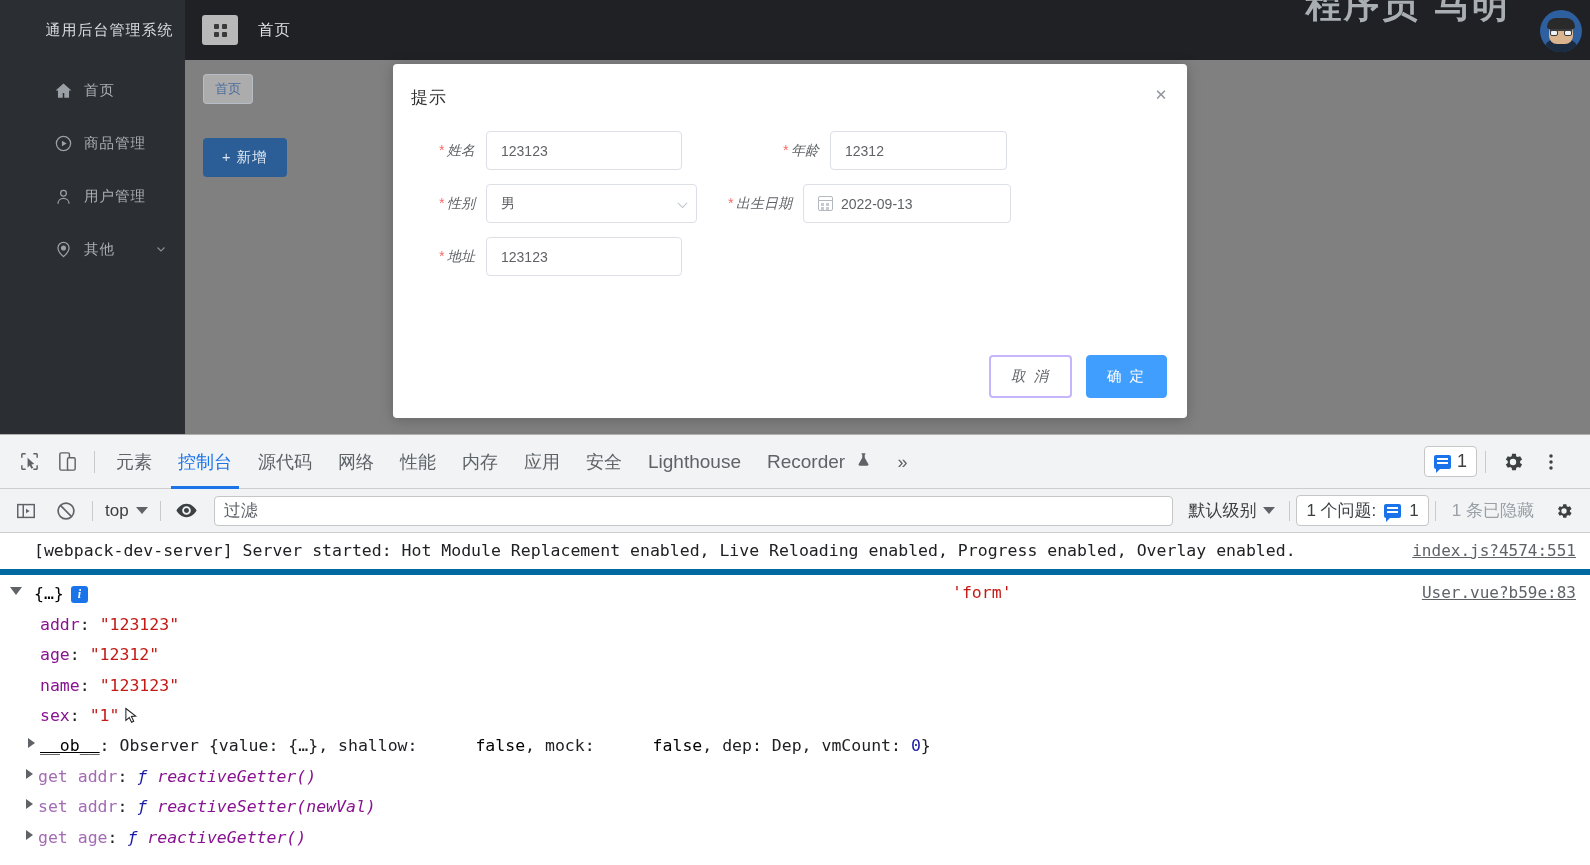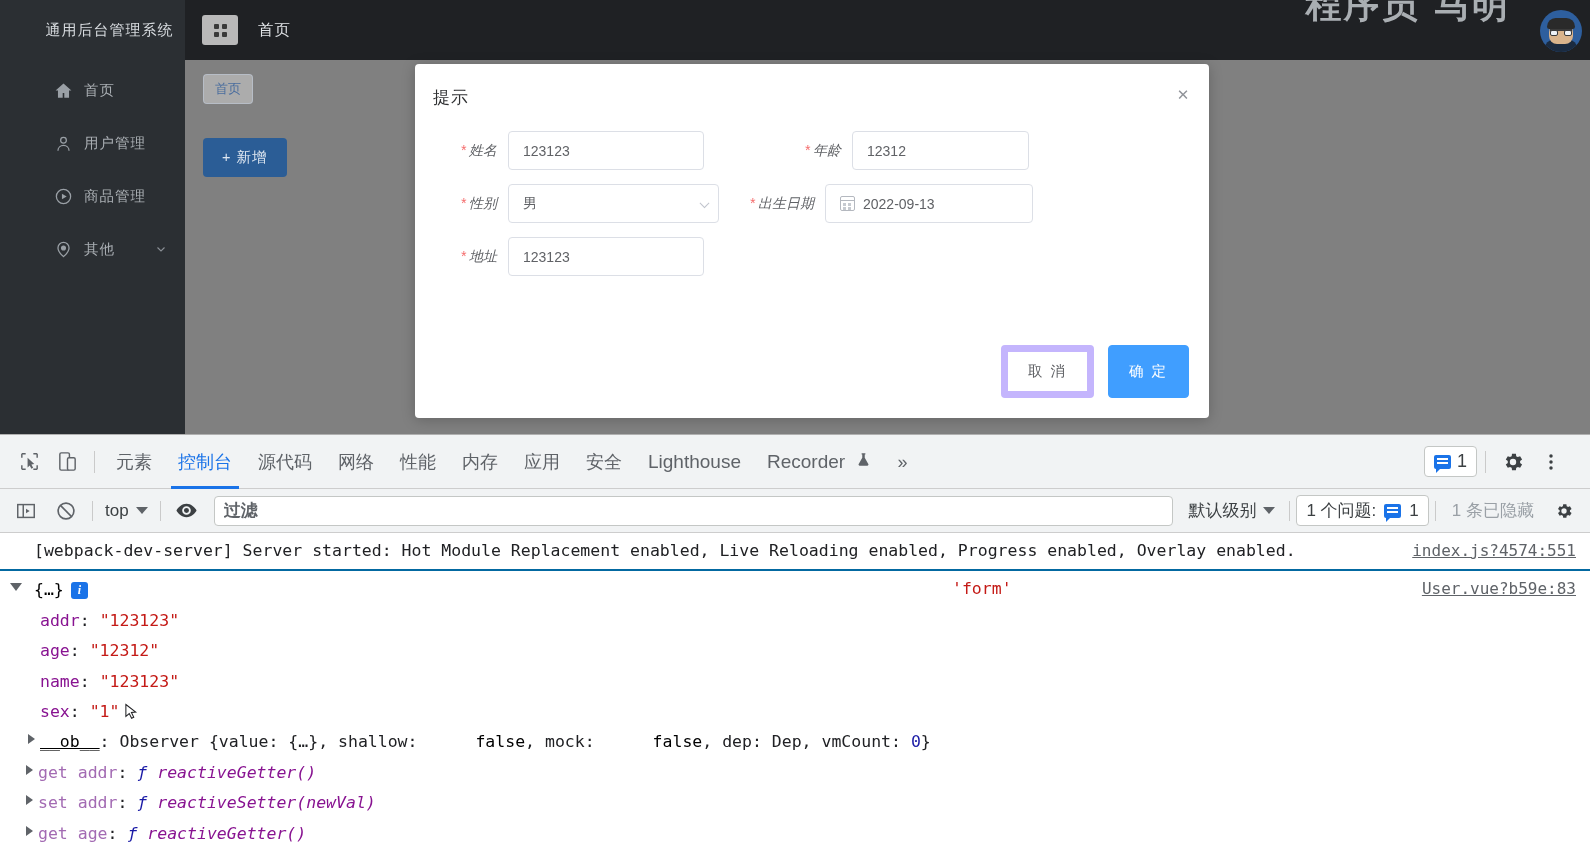--- a/index.html
+++ b/index.html
@@ -78,21 +78,21 @@
   }
   .add-btn {
     position: absolute; left: 18px; top: 78px;
     padding: 10px 19px; background: #2b5d96; color: #dde6f0;
     border: none; border-radius: 4px; font-size: 14.5px; cursor: pointer;
     letter-spacing: 1px; font-family: inherit;
   }
 
   
   .modal {
-    position: absolute; left: 415px; top: 64px; width: 794px; height: 354px;
+    position: absolute; left: 393px; top: 64px; width: 794px; height: 354px;
     background: #fff; border-radius: 4px; box-shadow: 0 2px 14px rgba(0,0,0,.22);
   }
   .modal-header { position: relative; padding: 22px 20px 0 18px; }
   .modal-title { font-size: 17px; color: #303133; letter-spacing: 1px; }
   .modal-close {
     position: absolute; right: 16px; top: 21px; width: 20px; height: 20px;
     color: #909399; font-size: 15px; line-height: 20px; text-align: center; cursor: pointer;
   }
   .modal-body { padding: 22px 20px 0 0; }
 
@@ -122,21 +122,21 @@
   .cal-icon::before { content:""; position:absolute; left:0; right:0; top:2.5px; height:1.3px; background:#b4b8bf; }
   .cal-icon::after { content:""; position:absolute; left:2px; top:6px; width:3px; height:3px; background:#c6cad0; box-shadow: 5px 0 0 #c6cad0, 0 4px 0 #c6cad0, 5px 4px 0 #c6cad0; }
 
   .modal-footer {
     position: absolute; right: 20px; bottom: 20px; display: flex; gap: 14px;
   }
   .btn {
     border-radius: 4px; font-size: 14.5px; padding: 10px 20px; cursor: pointer;
     letter-spacing: 2px; font-family: inherit;
   }
-  .btn-cancel { background: #fff; border: 7px solid #c4b5fd; color: #606266; }
+  .btn-cancel { background: #fff; border: 2px solid #c4b5fd; color: #606266; font-style: italic; }
   .btn-ok { background: #409eff; border: 1px solid #409eff; color: #fff; }
 
   
   .devtools {
     position: absolute; left: 0; top: 434px; width: 1590px; height: 431px;
     background: #fff; border-top: 1px solid #b0b0b0;
     font-family: "Liberation Sans", sans-serif;
   }
   .dt-tabbar {
     height: 54px; background: #f1f3f4; border-bottom: 1px solid #cdcdcd;
@@ -177,37 +177,37 @@
   .dt-filterbar {
     height: 44px; background: #f1f3f4; border-bottom: 1px solid #cdcdcd;
     display: flex; align-items: center; padding: 0 6px;
   }
   .fb-btn { width: 40px; height: 40px; display:flex; align-items:center; justify-content:center; cursor: pointer; color:#5f6368;}
   .fb-sep { width: 1px; height: 20px; background: #cacaca; margin: 0 6px; }
   .ctx-sel { display: flex; align-items: center; gap: 7px; font-size: 17px; color: #3c4043; cursor: pointer; padding: 0 6px; }
   .tri-down { width:0;height:0;border-left:6px solid transparent;border-right:6px solid transparent;border-top:7px solid #5f6368; }
   .filter-input {
     flex: 1; height: 30px; background: #fff; border: 1px solid #c4c7c5; border-radius: 4px;
-    margin: 0 7px; padding: 0 9px; font-size: 17px; color: #3c4043; font-family: inherit; font-weight: bold;
+    margin: 0 7px; padding: 0 9px; font-size: 17px; color: #3c4043; font-family: inherit;
   }
   .filter-input::placeholder { color: #5f6368; }
   .lvl-sel { display:flex; align-items:center; gap:7px; font-size:17px; color:#3c4043; cursor:pointer; padding:0 8px; white-space:nowrap;}
   .issues-btn {
     display:flex; align-items:center; gap:8px; border:1px solid #c4c7c5; border-radius:4px;
     padding:3px 9px; background:#fff; cursor:pointer; font-size:17px; color:#3c4043; white-space:nowrap;
   }
   .hidden-note { font-size: 17px; color: #9aa0a6; padding: 0 10px; white-space: nowrap; }
 
   
   .console {
     position: absolute; left: 0; top: 98px; right: 0; bottom: 0;
     font-family: "DejaVu Sans Mono", "Liberation Mono", monospace;
     font-size: 16.5px; background: #fff; overflow: hidden;
   }
-  .c-row { position: relative; padding: 5px 8px 5px 34px; border-bottom: 2px solid #0369a1; line-height: 1.6; }
+  .c-row { position: relative; padding: 5px 8px 5px 34px; border-bottom: 6px solid #0369a1; line-height: 1.6; }
   .c-row.nb { border-bottom: none; padding-top: 2px; padding-bottom: 2px; }
   .c-src {
     position: absolute; right: 14px; top: 5px; color: #5f6368; font-size: 16px;
     text-decoration: underline; cursor: pointer; font-family: "DejaVu Sans Mono", monospace;
   }
   .c-txt { color: #202124; }
   .obj-head { display:flex; align-items:center; gap:7px; }
   .tri {
     width:0;height:0;border-top:6px solid transparent;border-bottom:6px solid transparent;
     border-left:8px solid #5f6368; display:inline-block; cursor:pointer;
@@ -247,35 +247,35 @@
             <svg width="19" height="19" viewBox="0 0 24 24" fill="currentColor">
                 <path d="M12 3 2 12h3v9h6v-6h2v6h6v-9h3z"></path>
               </svg>
           </span>
           <span class="mi-label">首页</span>
         </div>
 
         <div class="menu-item">
           <span class="mi-icon">
             <svg width="19" height="19" viewBox="0 0 24 24" fill="none" stroke="currentColor" stroke-width="1.6">
+                <circle cx="12" cy="12" r="9"></circle>
+                <path d="M10 8.5v7l6-3.5z" fill="currentColor" stroke="none"></path>
+              </svg>
+          </span>
+          <span class="mi-label">商品管理</span>
+        </div>
+
+        <div class="menu-item">
+          <span class="mi-icon">
+            <svg width="19" height="19" viewBox="0 0 24 24" fill="none" stroke="currentColor" stroke-width="1.6">
                 <circle cx="12" cy="8" r="3.6"></circle>
                 <path d="M5 21c0-4 3.2-6.5 7-6.5s7 2.5 7 6.5"></path>
               </svg>
           </span>
           <span class="mi-label">用户管理</span>
-        </div>
-
-        <div class="menu-item">
-          <span class="mi-icon">
-            <svg width="19" height="19" viewBox="0 0 24 24" fill="none" stroke="currentColor" stroke-width="1.6">
-                <circle cx="12" cy="12" r="9"></circle>
-                <path d="M10 8.5v7l6-3.5z" fill="currentColor" stroke="none"></path>
-              </svg>
-          </span>
-          <span class="mi-label">商品管理</span>
         </div>
 
         <div class="menu-item">
           <span class="mi-icon">
             <svg width="19" height="19" viewBox="0 0 24 24" fill="none" stroke="currentColor" stroke-width="1.6">
                 <path d="M12 21s7-6.2 7-11a7 7 0 1 0-14 0c0 4.8 7 11 7 11z"></path>
                 <circle cx="12" cy="10" r="2.4" fill="currentColor"></circle>
               </svg>
           </span>
           <span class="mi-label">其他</span>

